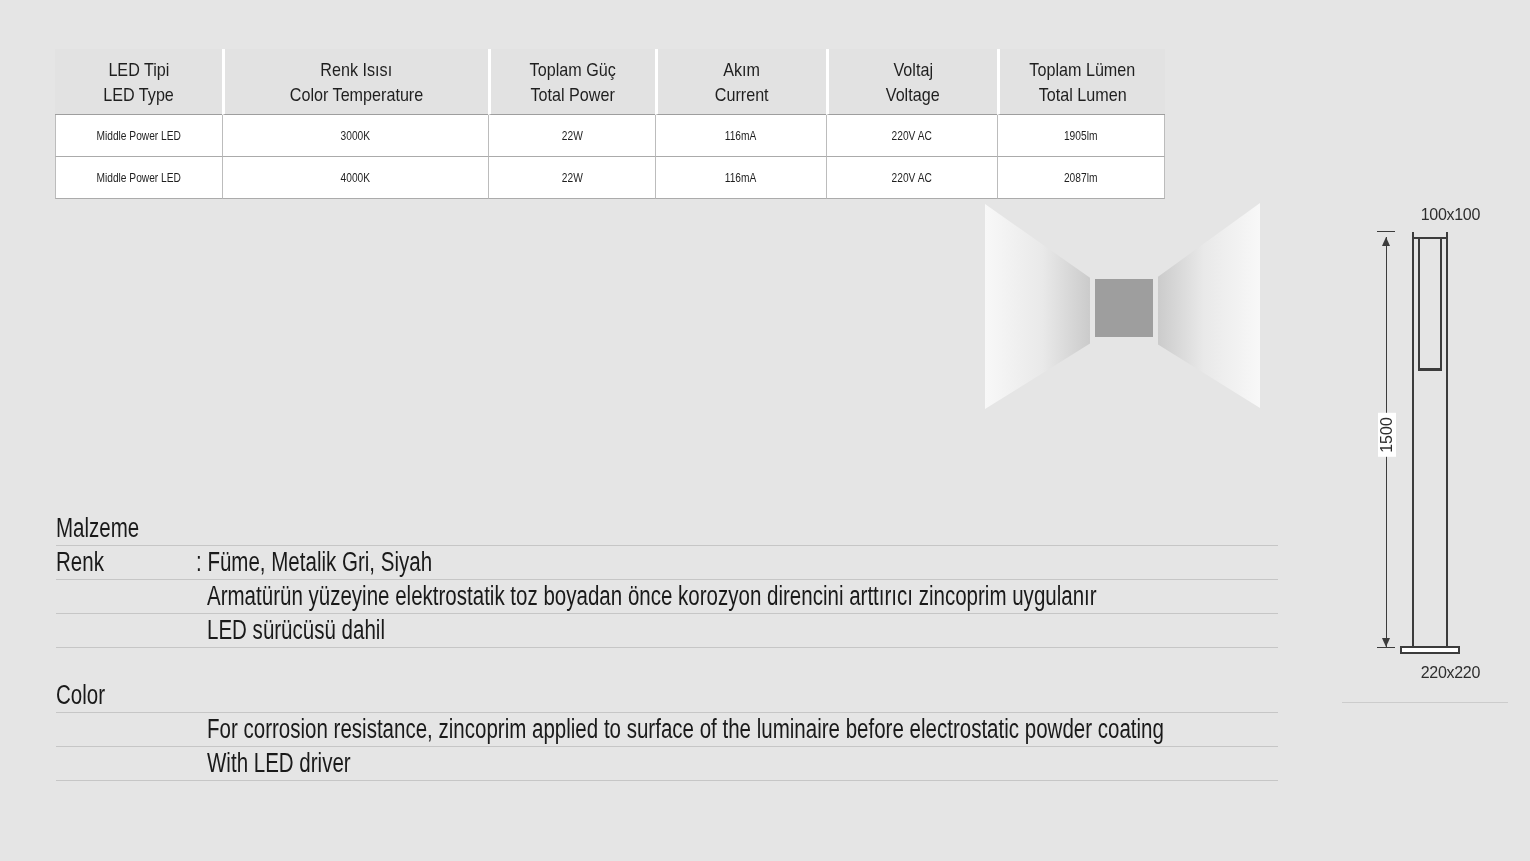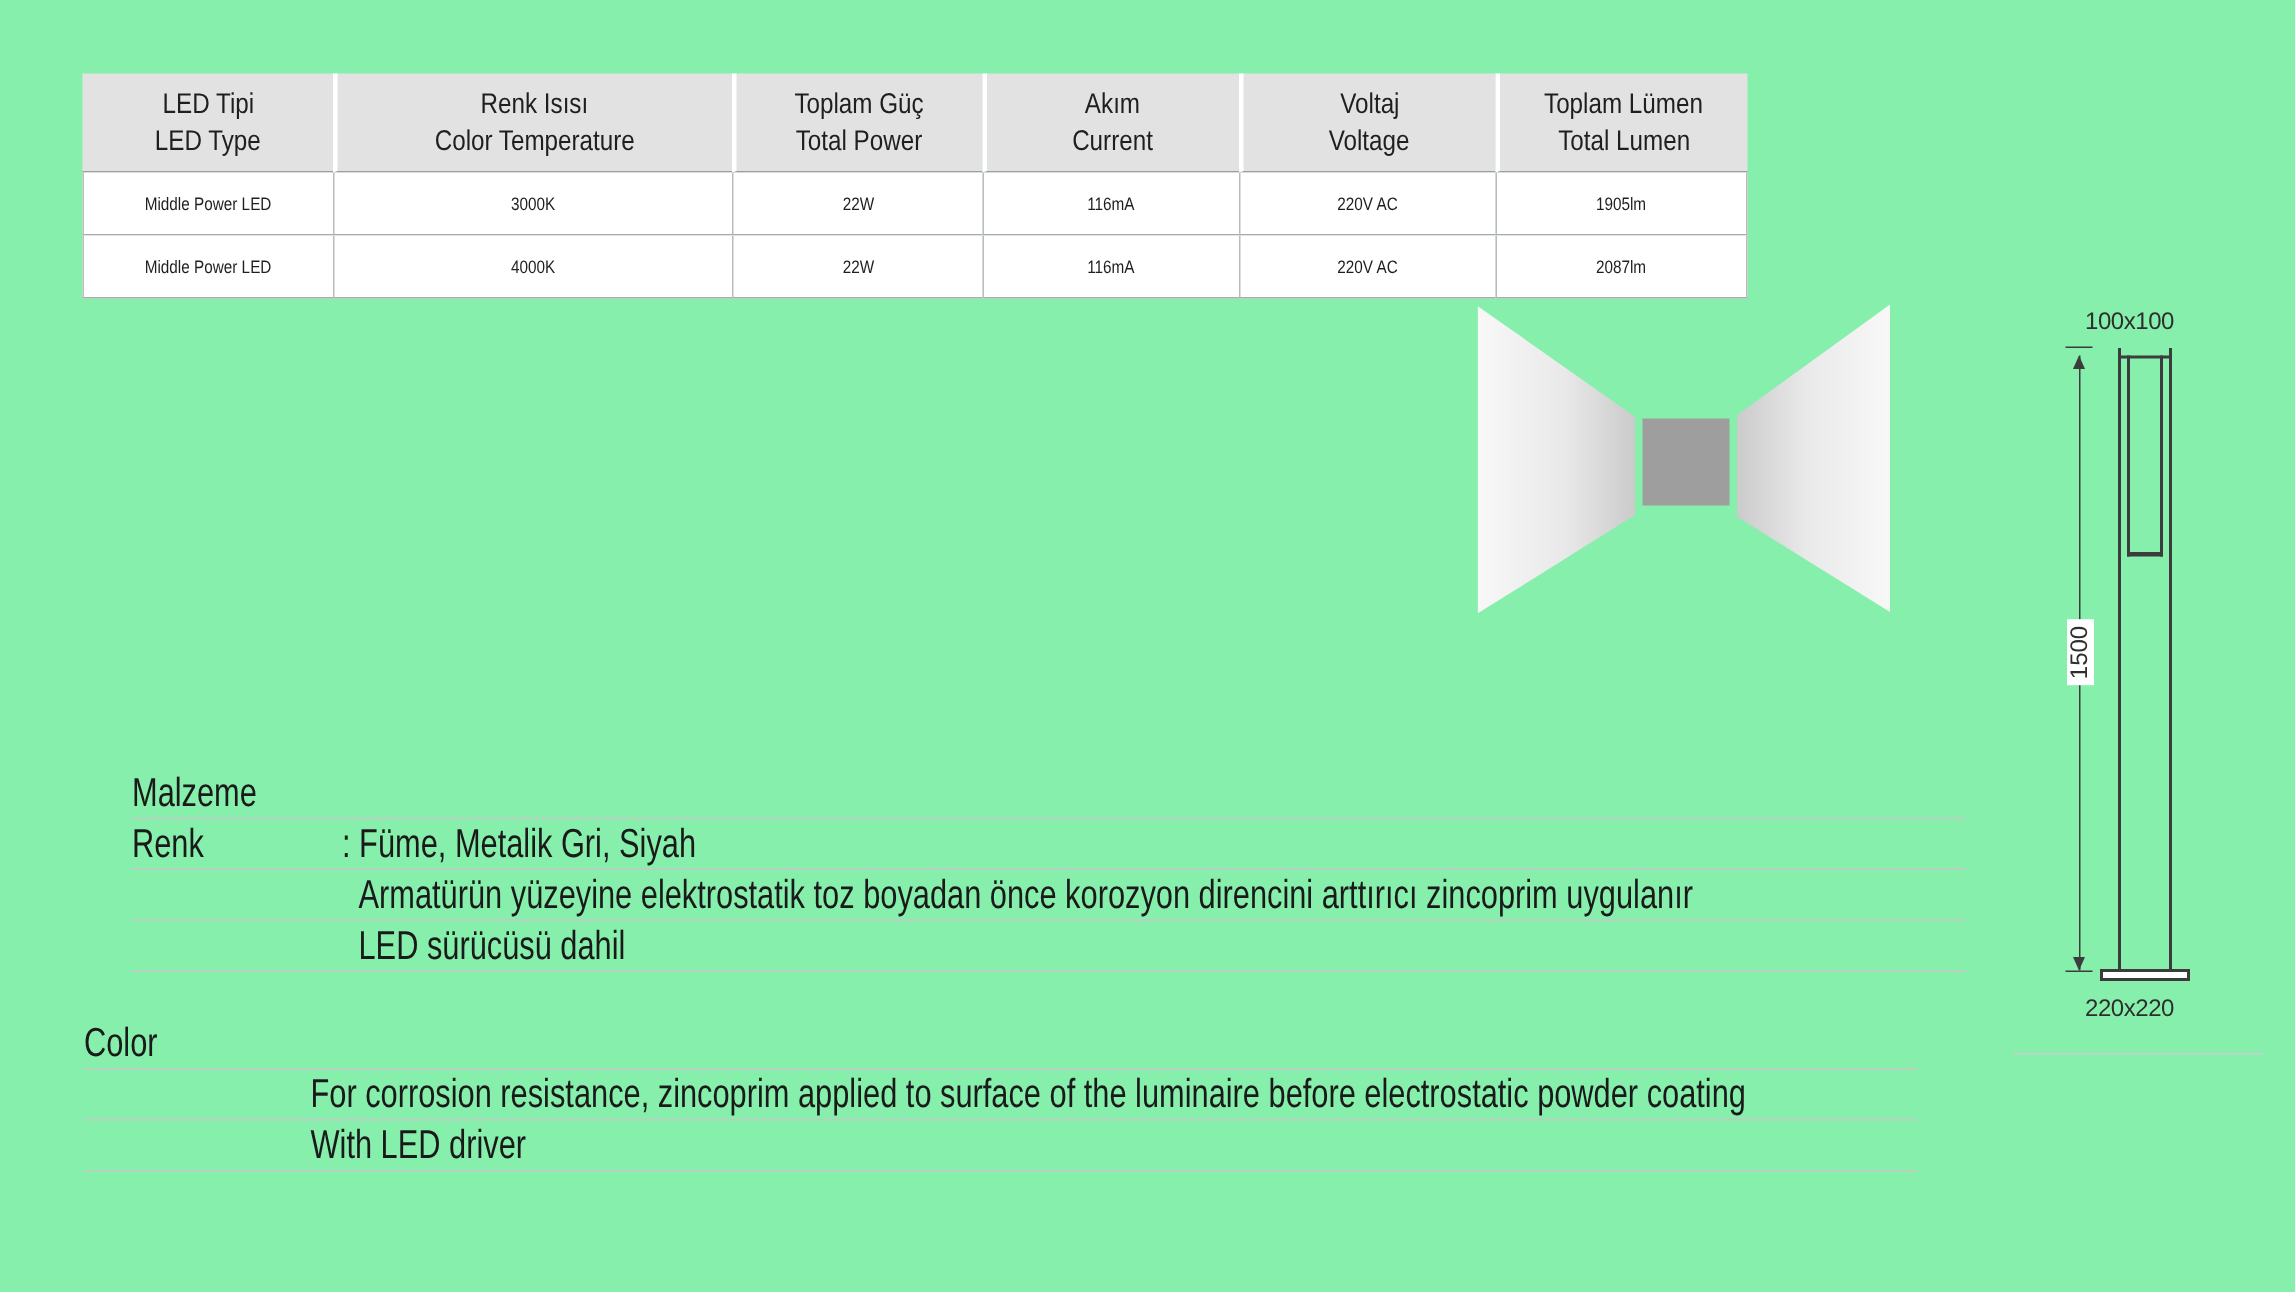--- a/index.html
+++ b/index.html
@@ -1,17 +1,17 @@
 <!DOCTYPE html>
 <html><head>
 <meta charset="utf-8">
 <style>
   * { margin:0; padding:0; box-sizing:border-box; }
   body { background:#ffffff; font-family:"Liberation Sans", sans-serif; color:#1b1b1b; }
-  .canvas { position:relative; width:1530px; height:861px; background:#86efac; overflow:hidden; }
+  .canvas { position:relative; width:1530px; height:861px; background:#e5e5e5; overflow:hidden; }
 
   
   table.spec { position:absolute; left:55px; top:49px; width:1110px; table-layout:fixed;
                border-collapse:separate; border-spacing:0; }
   table.spec th { background:#e2e2e2; height:66px; font-weight:normal; text-align:center;
                   vertical-align:middle; font-size:19px; line-height:25px; color:#1f1f1f; }
   table.spec th + th { border-left:3px solid #ffffff; }
   table.spec td { height:42px; text-align:center; vertical-align:middle; font-size:12px;
                   color:#1f1f1f; border-bottom:1px solid #ababab; background:#ffffff; }
   table.spec td + td { border-left:1px solid #bcbcbc; }
@@ -26,21 +26,21 @@
                background:linear-gradient(to right,#f8f8f8 0%,#e9e9e9 55%,#cbcbcb 100%);
                clip-path:polygon(0 0, 100% 36%, 100% 68%, 0 100%); }
   .beam-right { position:absolute; left:173px; top:0; width:102px; height:205px;
                background:linear-gradient(to right,#cbcbcb 0%,#e9e9e9 45%,#f8f8f8 100%);
                clip-path:polygon(0 36%, 100% 0, 100% 100%, 0 69%); }
   .beam-square { position:absolute; left:110px; top:76px; width:58px; height:58px; background:#9e9e9e; }
 
   
   .drawing { position:absolute; left:1340px; top:200px; width:190px; height:510px; }
   .drawing .ln { position:absolute; background:#3c3c3c; }
-  .dim-label { position:absolute; font-size:16px; letter-spacing:-0.3px; color:#2e2e2e; text-align:left; }
+  .dim-label { position:absolute; font-size:16px; letter-spacing:-0.3px; color:#2e2e2e; text-align:right; }
   .pole-left  { left:72px; top:32px; width:2px; height:414px; }
   .pole-right { left:106px; top:32px; width:2px; height:414px; }
   .pole-top   { left:74px; top:37px; width:32px; height:2px; }
   .win-left   { left:78px; top:37px; width:2px; height:134px; }
   .win-right  { left:100px; top:37px; width:2px; height:134px; }
   .win-bottom { left:78px; top:168px; width:24px; height:3px; }
   .base-plate { position:absolute; left:60px; top:446px; width:60px; height:8px;
                 border:2px solid #3c3c3c; background:#ffffff; }
   .dim-line   { left:46px; top:37px; width:1px; height:410px; }
   .tick-top    { left:37px; top:31px; width:18px; height:1px; }
@@ -52,21 +52,21 @@
               border-left:4px solid transparent; border-right:4px solid transparent;
               border-top:9px solid #3c3c3c; }
   .dim-height { position:absolute; left:47px; top:235px; transform:translate(-50%,-50%) rotate(-90deg);
                 font-size:16px; color:#2e2e2e; background:#ffffff; padding:0 4px; white-space:nowrap; }
   .dim-top  { left:50px; top:6px; width:90px; }
   .dim-base { left:50px; top:464px; width:90px; }
   .drawing-sep { position:absolute; left:2px; top:502px; width:166px; height:1px; background:#cccccc; }
 
   
   .spec-block { position:absolute; left:56px; width:1222px; }
-  .spec-block.tr-block { top:512px;margin-left:32px; }
+  .spec-block.tr-block { top:512px; }
   .spec-block.en-block { top:679px; }
   .spec-row { display:flex; height:34px; border-bottom:1px solid #c6c6c6; }
   .spec-label { width:140px; flex:none; }
   .spec-value { flex:1; }
   .spec-value.cont { padding-left:11px; }
   .cxl { display:inline-block; transform:scaleX(0.76); transform-origin:0 50%;
          white-space:nowrap; font-size:27px; line-height:33px; color:#1a1a1a; }
 </style>
 </head>
 <body>

